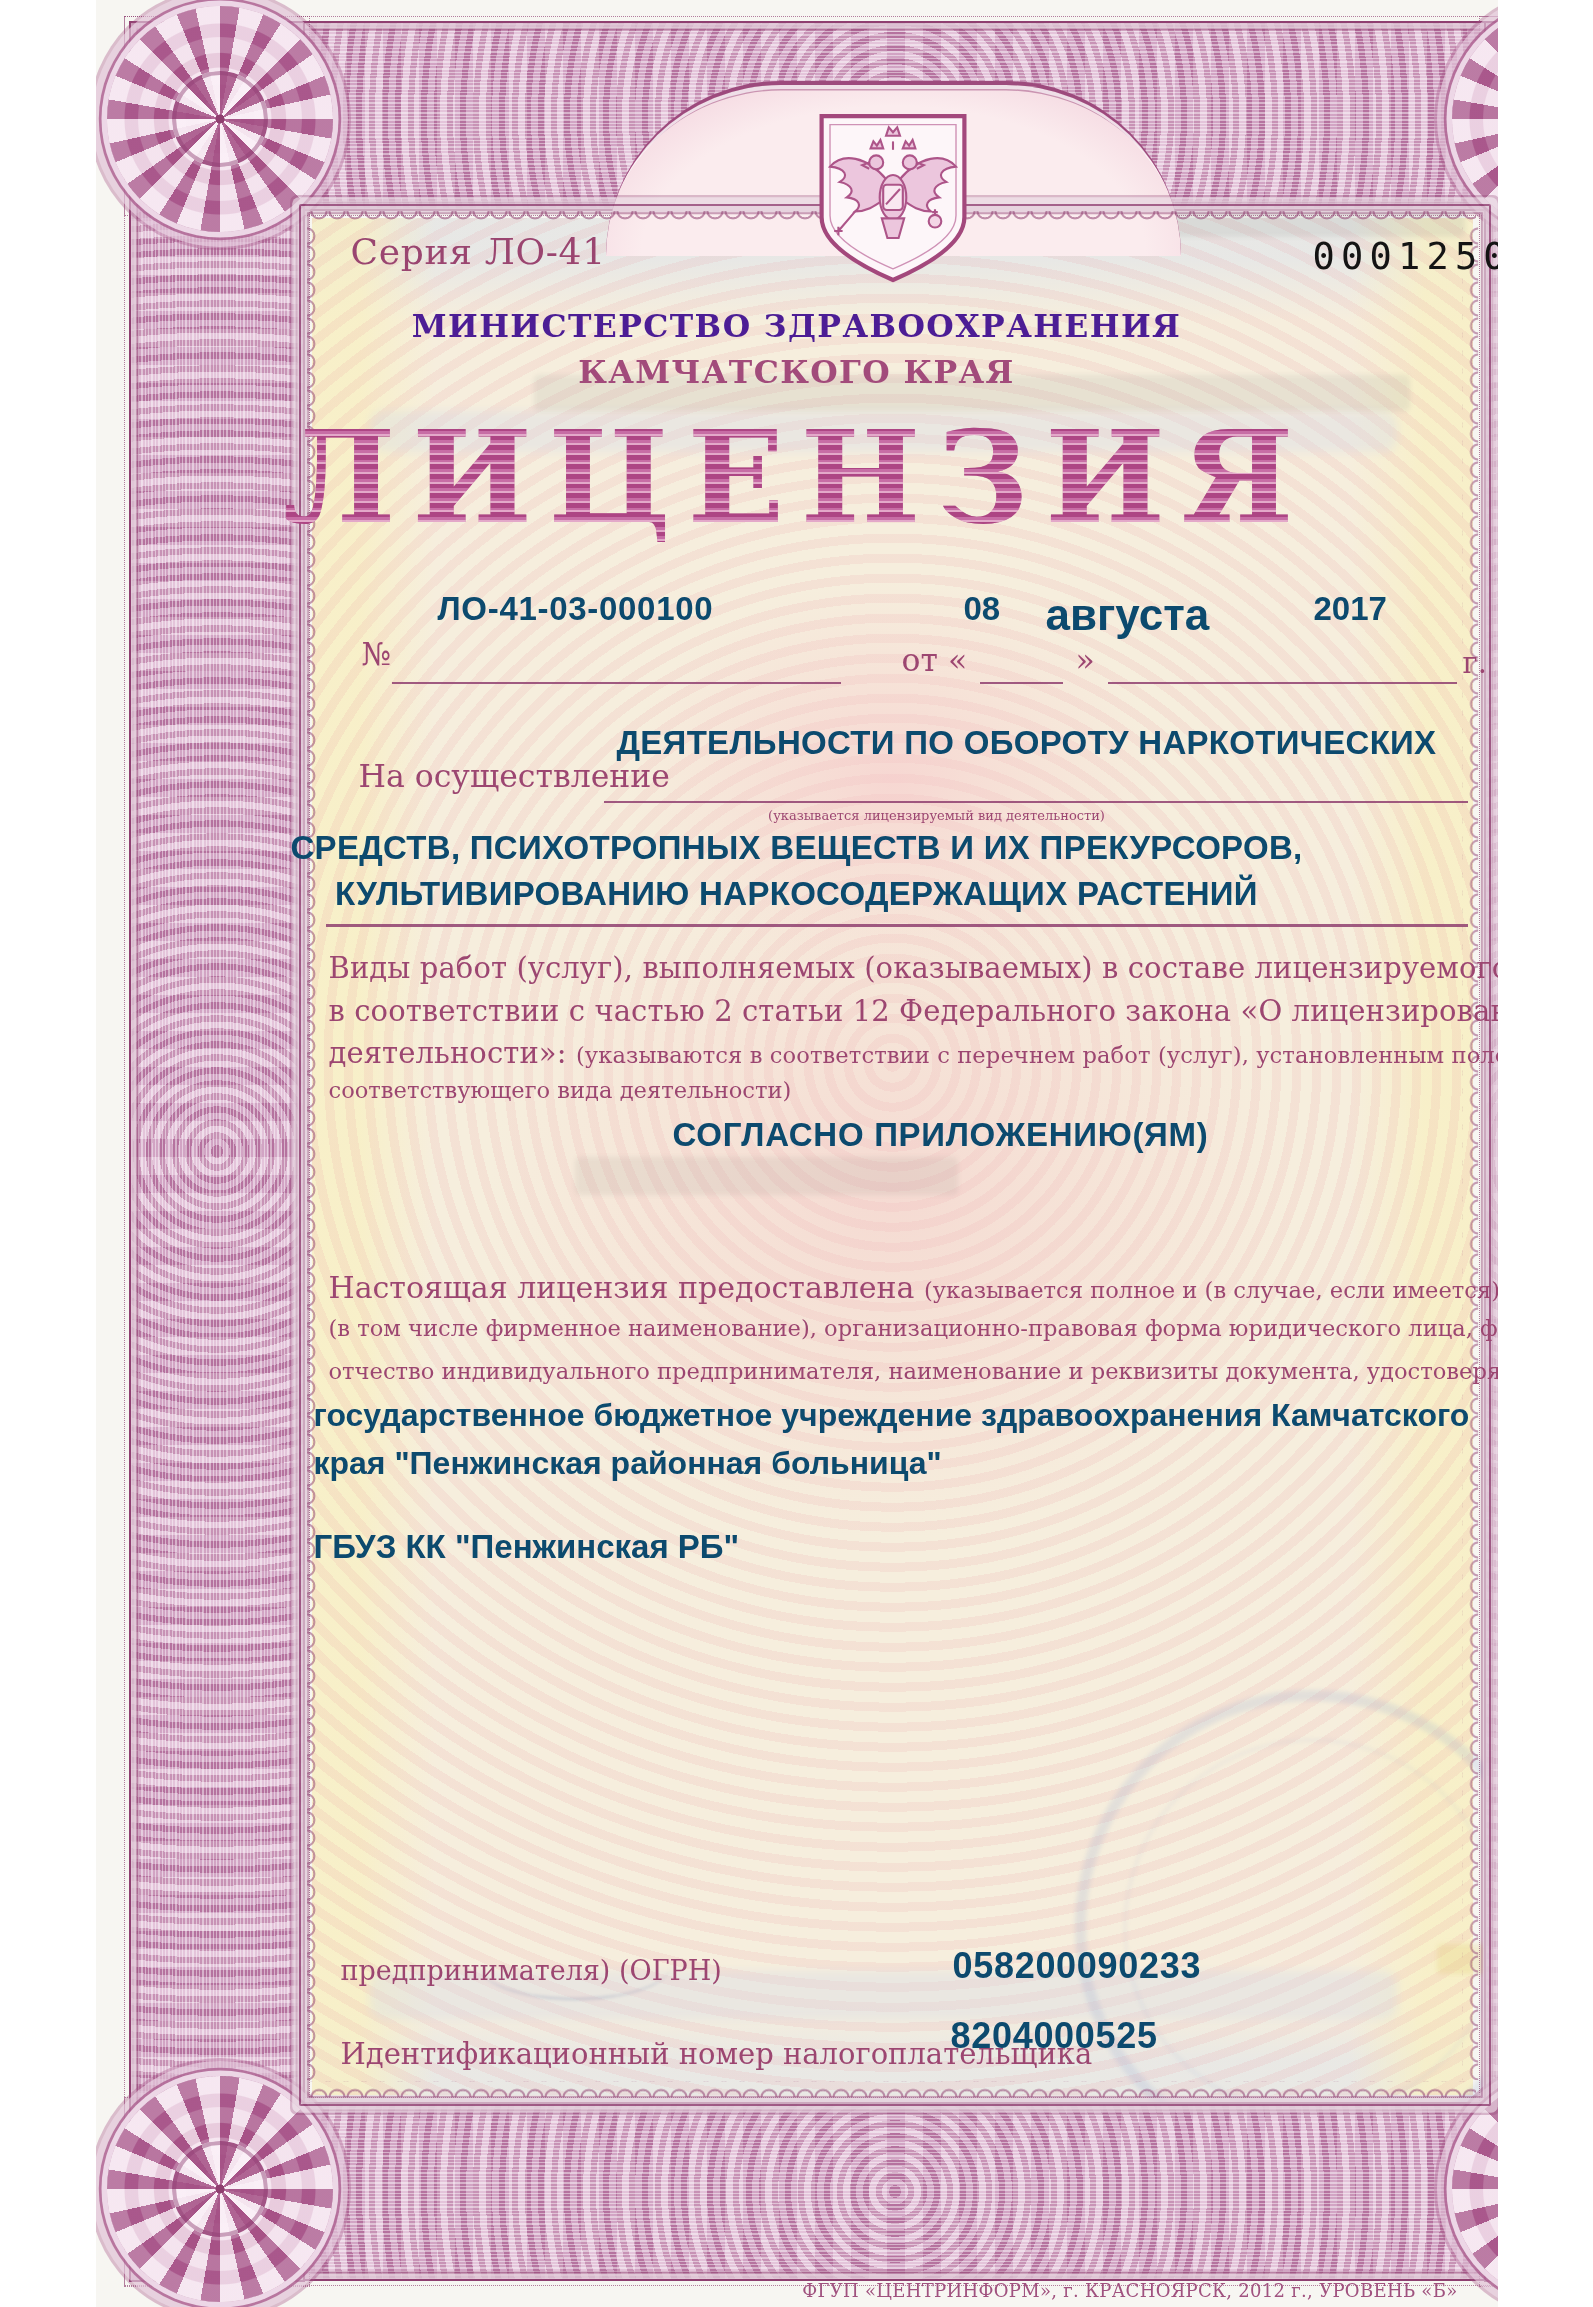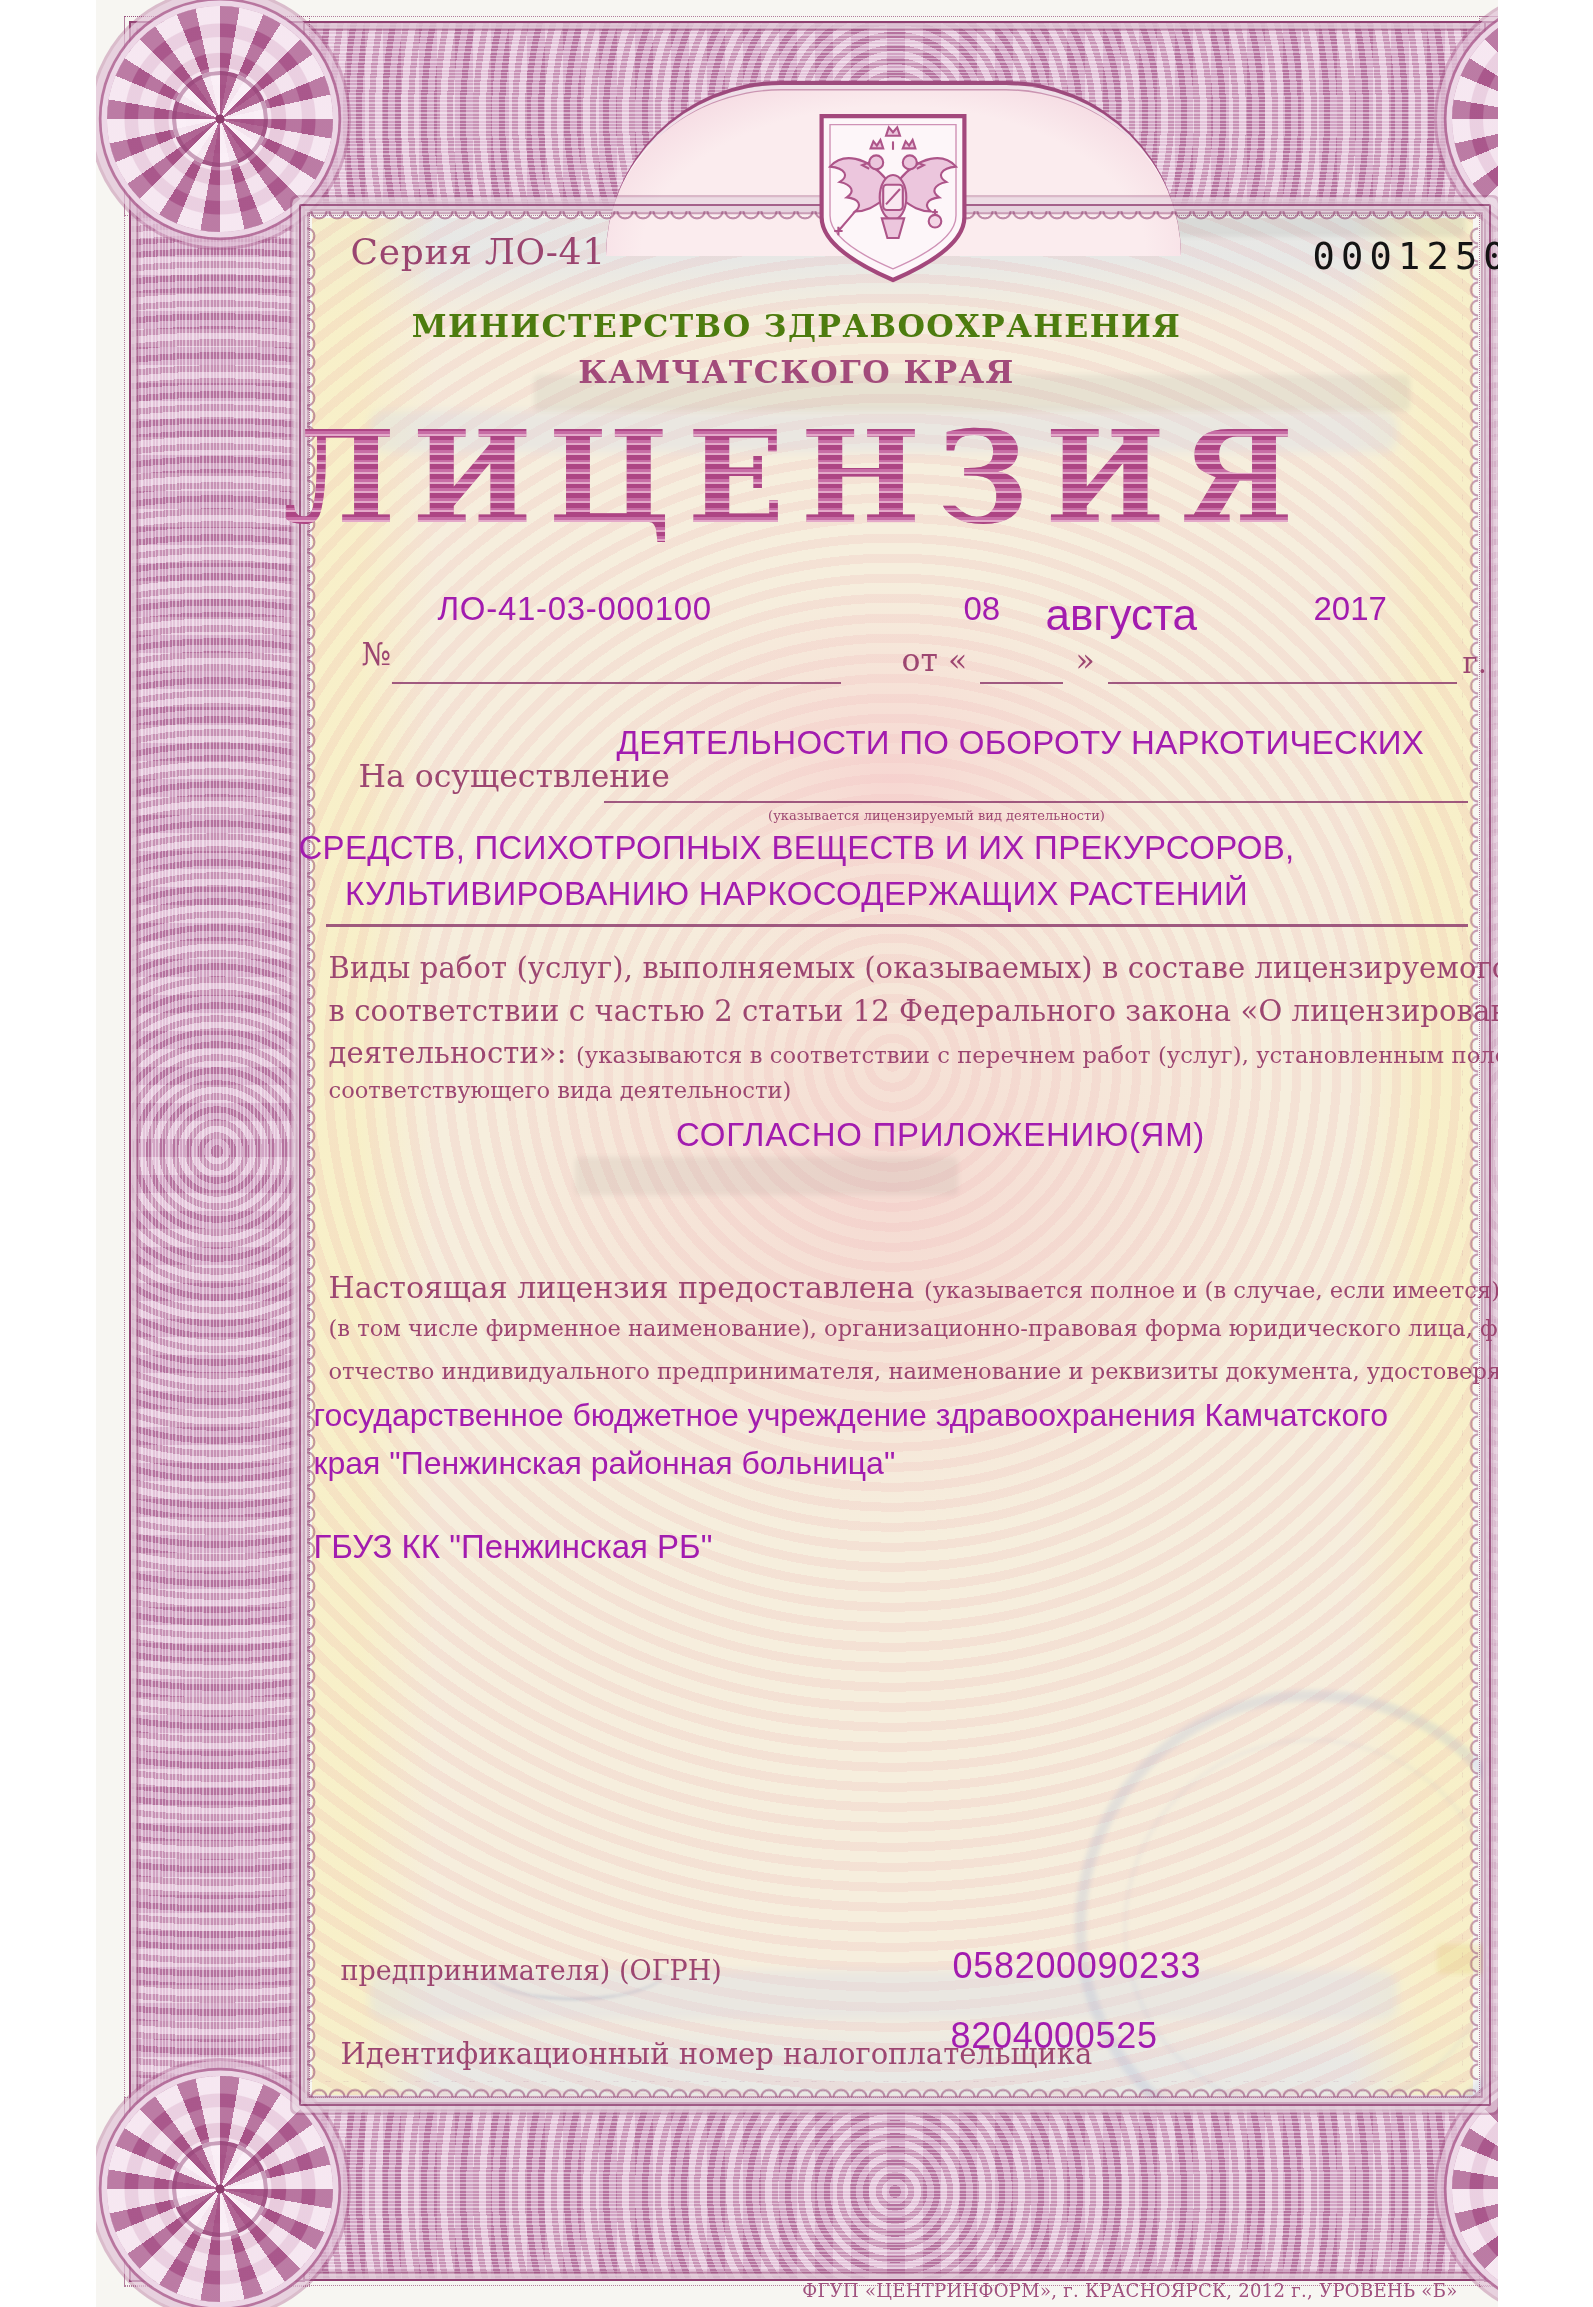--- a/index.html
+++ b/index.html
@@ -98,25 +98,25 @@
   }
   .stamp-ring::after{content:"";position:absolute;inset:38px;border-radius:50%;
     border:2.7px solid rgba(125,150,205,.13);}
   .script-arc{position:absolute;left:383px;top:1930px;width:192px;height:68px;border-radius:50%;
     border-bottom:2.7px solid rgba(100,120,170,.28);filter:blur(1.4px);}
 
   
   .t{position:absolute;white-space:nowrap;}
   .maroon{color:#9c4671;}
   .serif{font-family:"DejaVu Serif", serif;}
-  .blacksans{font-family:"Liberation Sans","DejaVu Sans",sans-serif;font-weight:400;color:#a21caf;}
+  .blacksans{font-family:"Liberation Sans","DejaVu Sans",sans-serif;font-weight:700;color:#0c4a6e;}
   .center{left:50%;transform:translateX(-50%);}
   .series{left:255px;top:231px;font-size:36px;color:#9a4570;letter-spacing:0.7px;}
   .formnum{left:1217px;top:235px;font-family:"DejaVu Sans Mono",monospace;font-size:37px;color:#141414;letter-spacing:6.2px;}
-  .ministry1{top:307px;font-size:31.5px;font-weight:700;color:#4d7c0f;letter-spacing:1.4px;}
+  .ministry1{top:307px;font-size:31.5px;font-weight:700;color:#4c1d95;letter-spacing:1.4px;}
   .ministry2{top:353px;font-size:31.5px;font-weight:700;color:#a24b7b;letter-spacing:1.4px;}
   .doc-title{
     top:409px;font-family:"DejaVu Serif",serif;font-weight:700;font-size:127px;letter-spacing:16.4px;line-height:1.08;
     color:#c2579a;text-shadow:1.4px 1.4px 0 #e3aacb, -0.7px -0.7px 0 #a84382;
   }
   @supports (-webkit-background-clip: text) {
     .doc-title{
       background:repeating-linear-gradient(0deg,#ad4584 0 4.8px,#e3a8c9 4.8px 6.8px,#c76da5 6.8px 9.6px);
       -webkit-background-clip:text;background-clip:text;color:transparent;text-shadow:none;
       filter:drop-shadow(0.7px 0.7px 0 rgba(168,67,130,.55));

